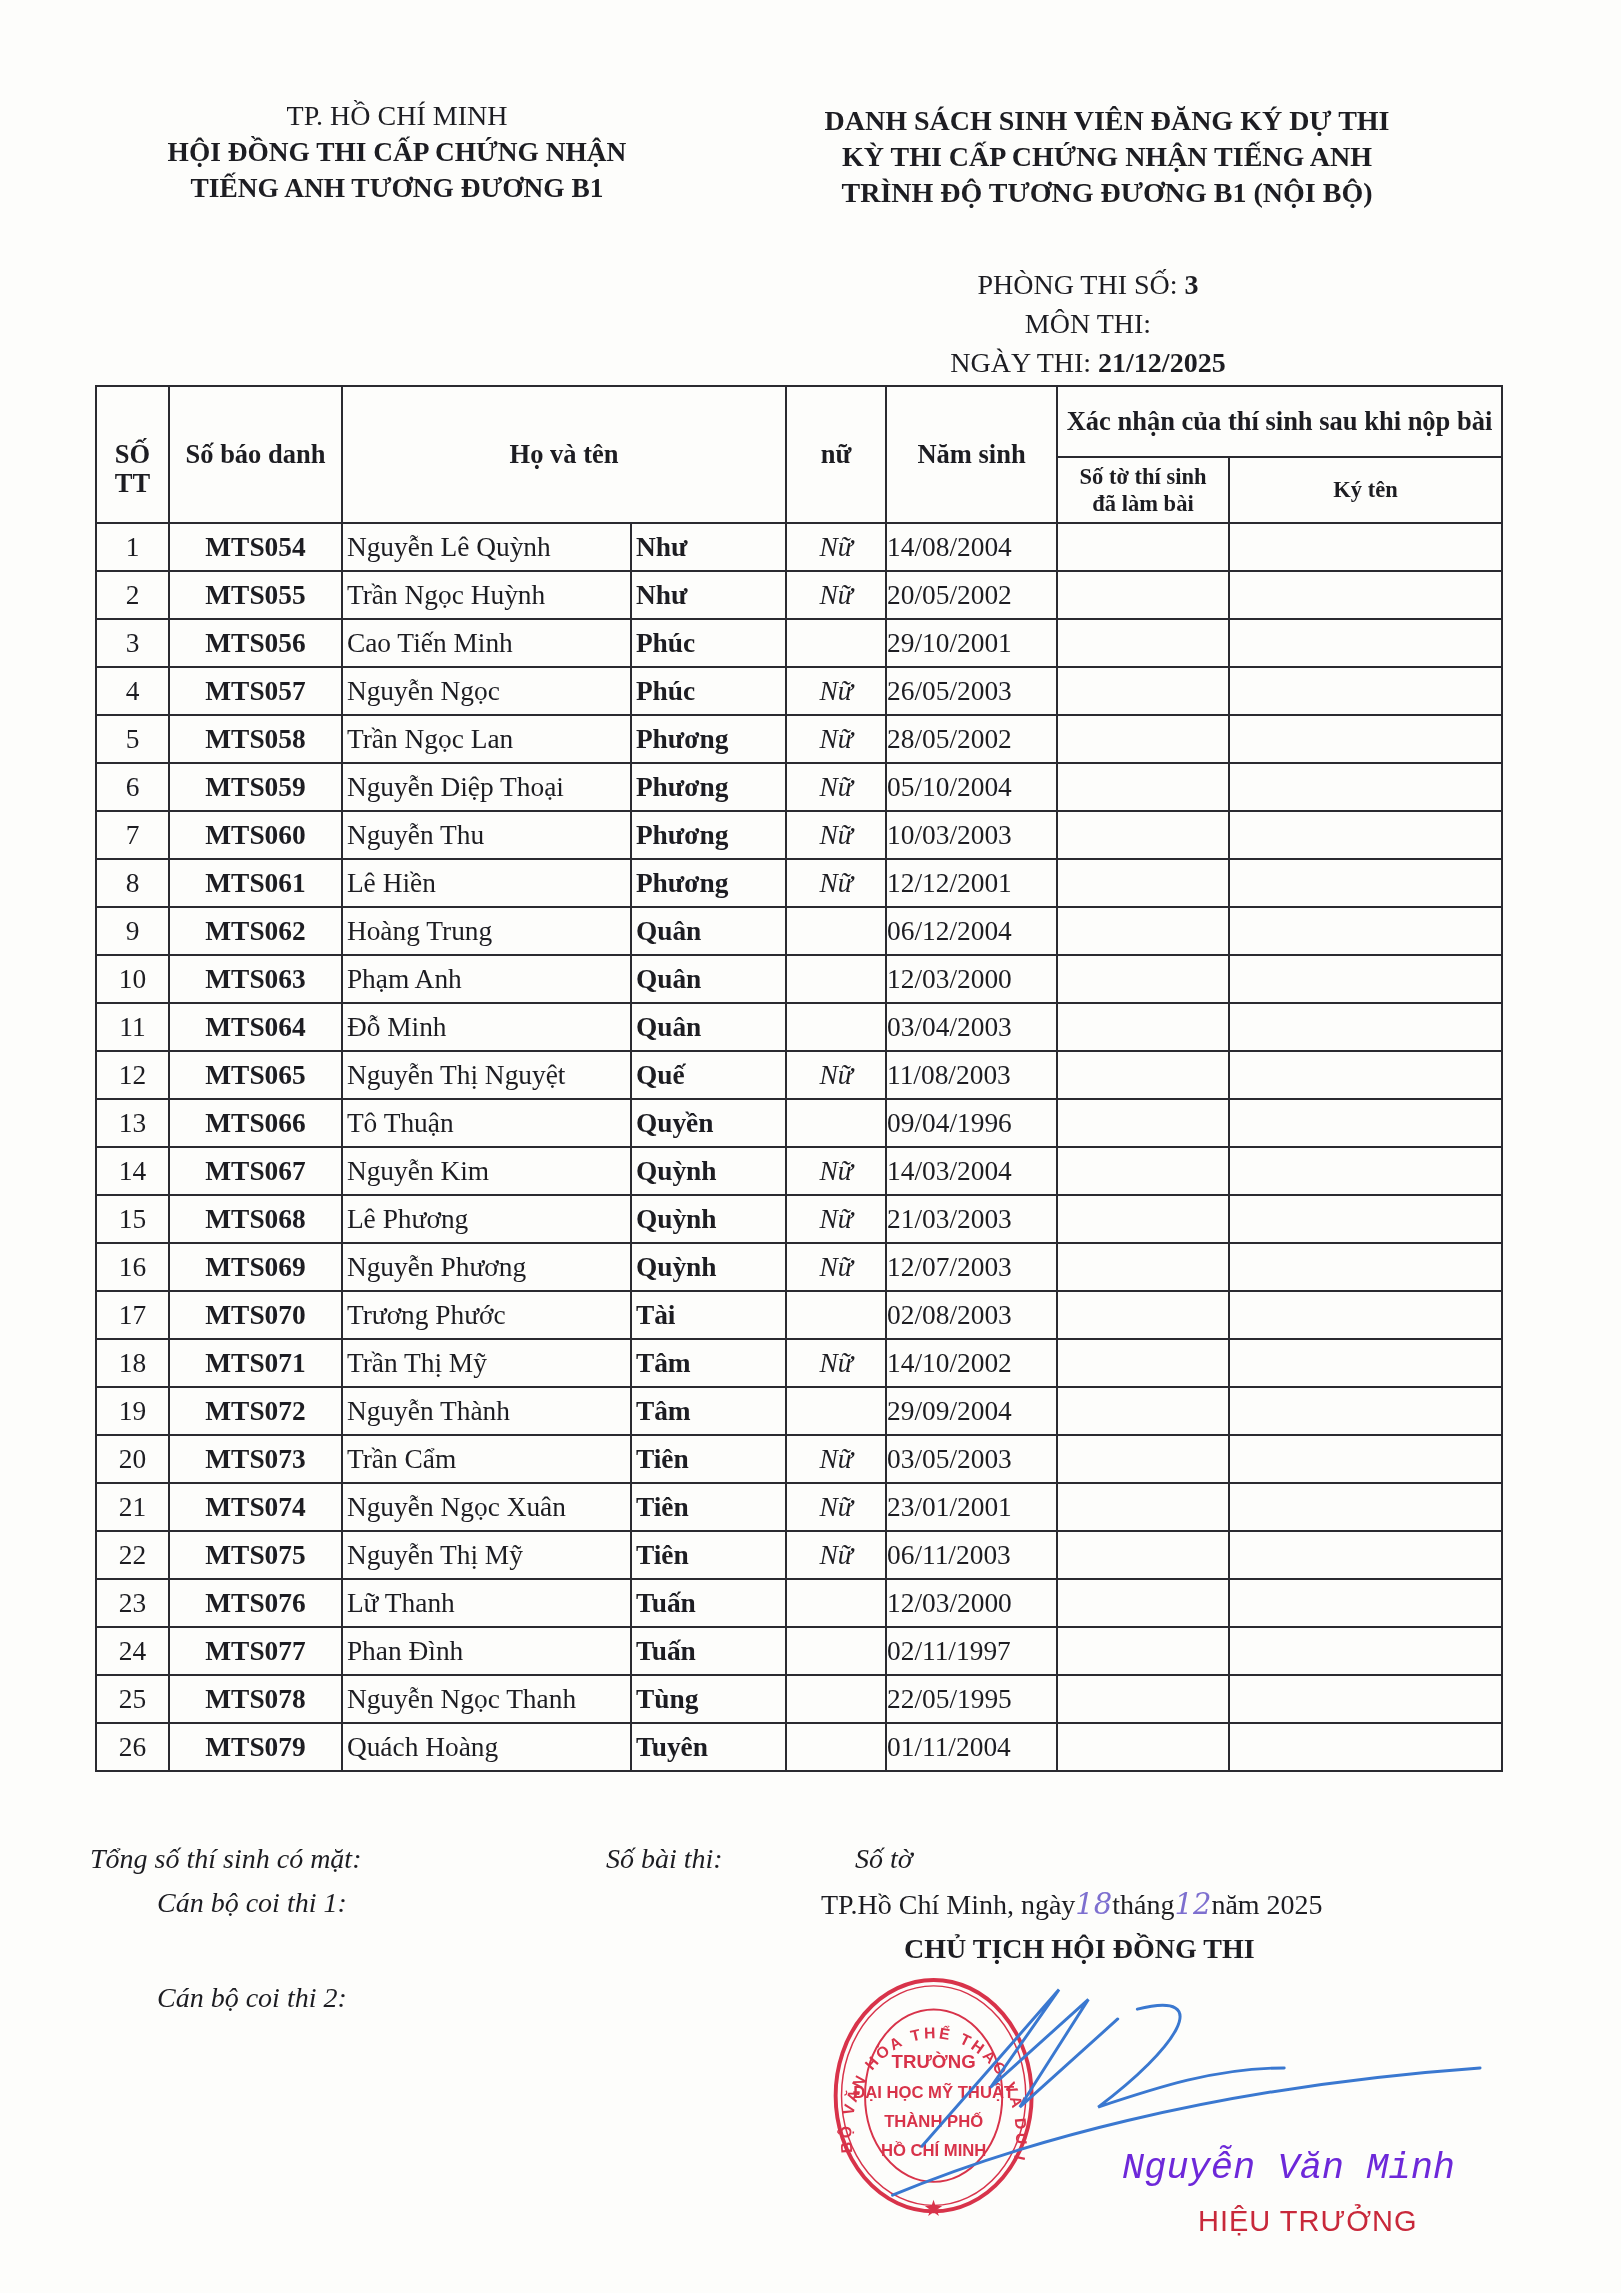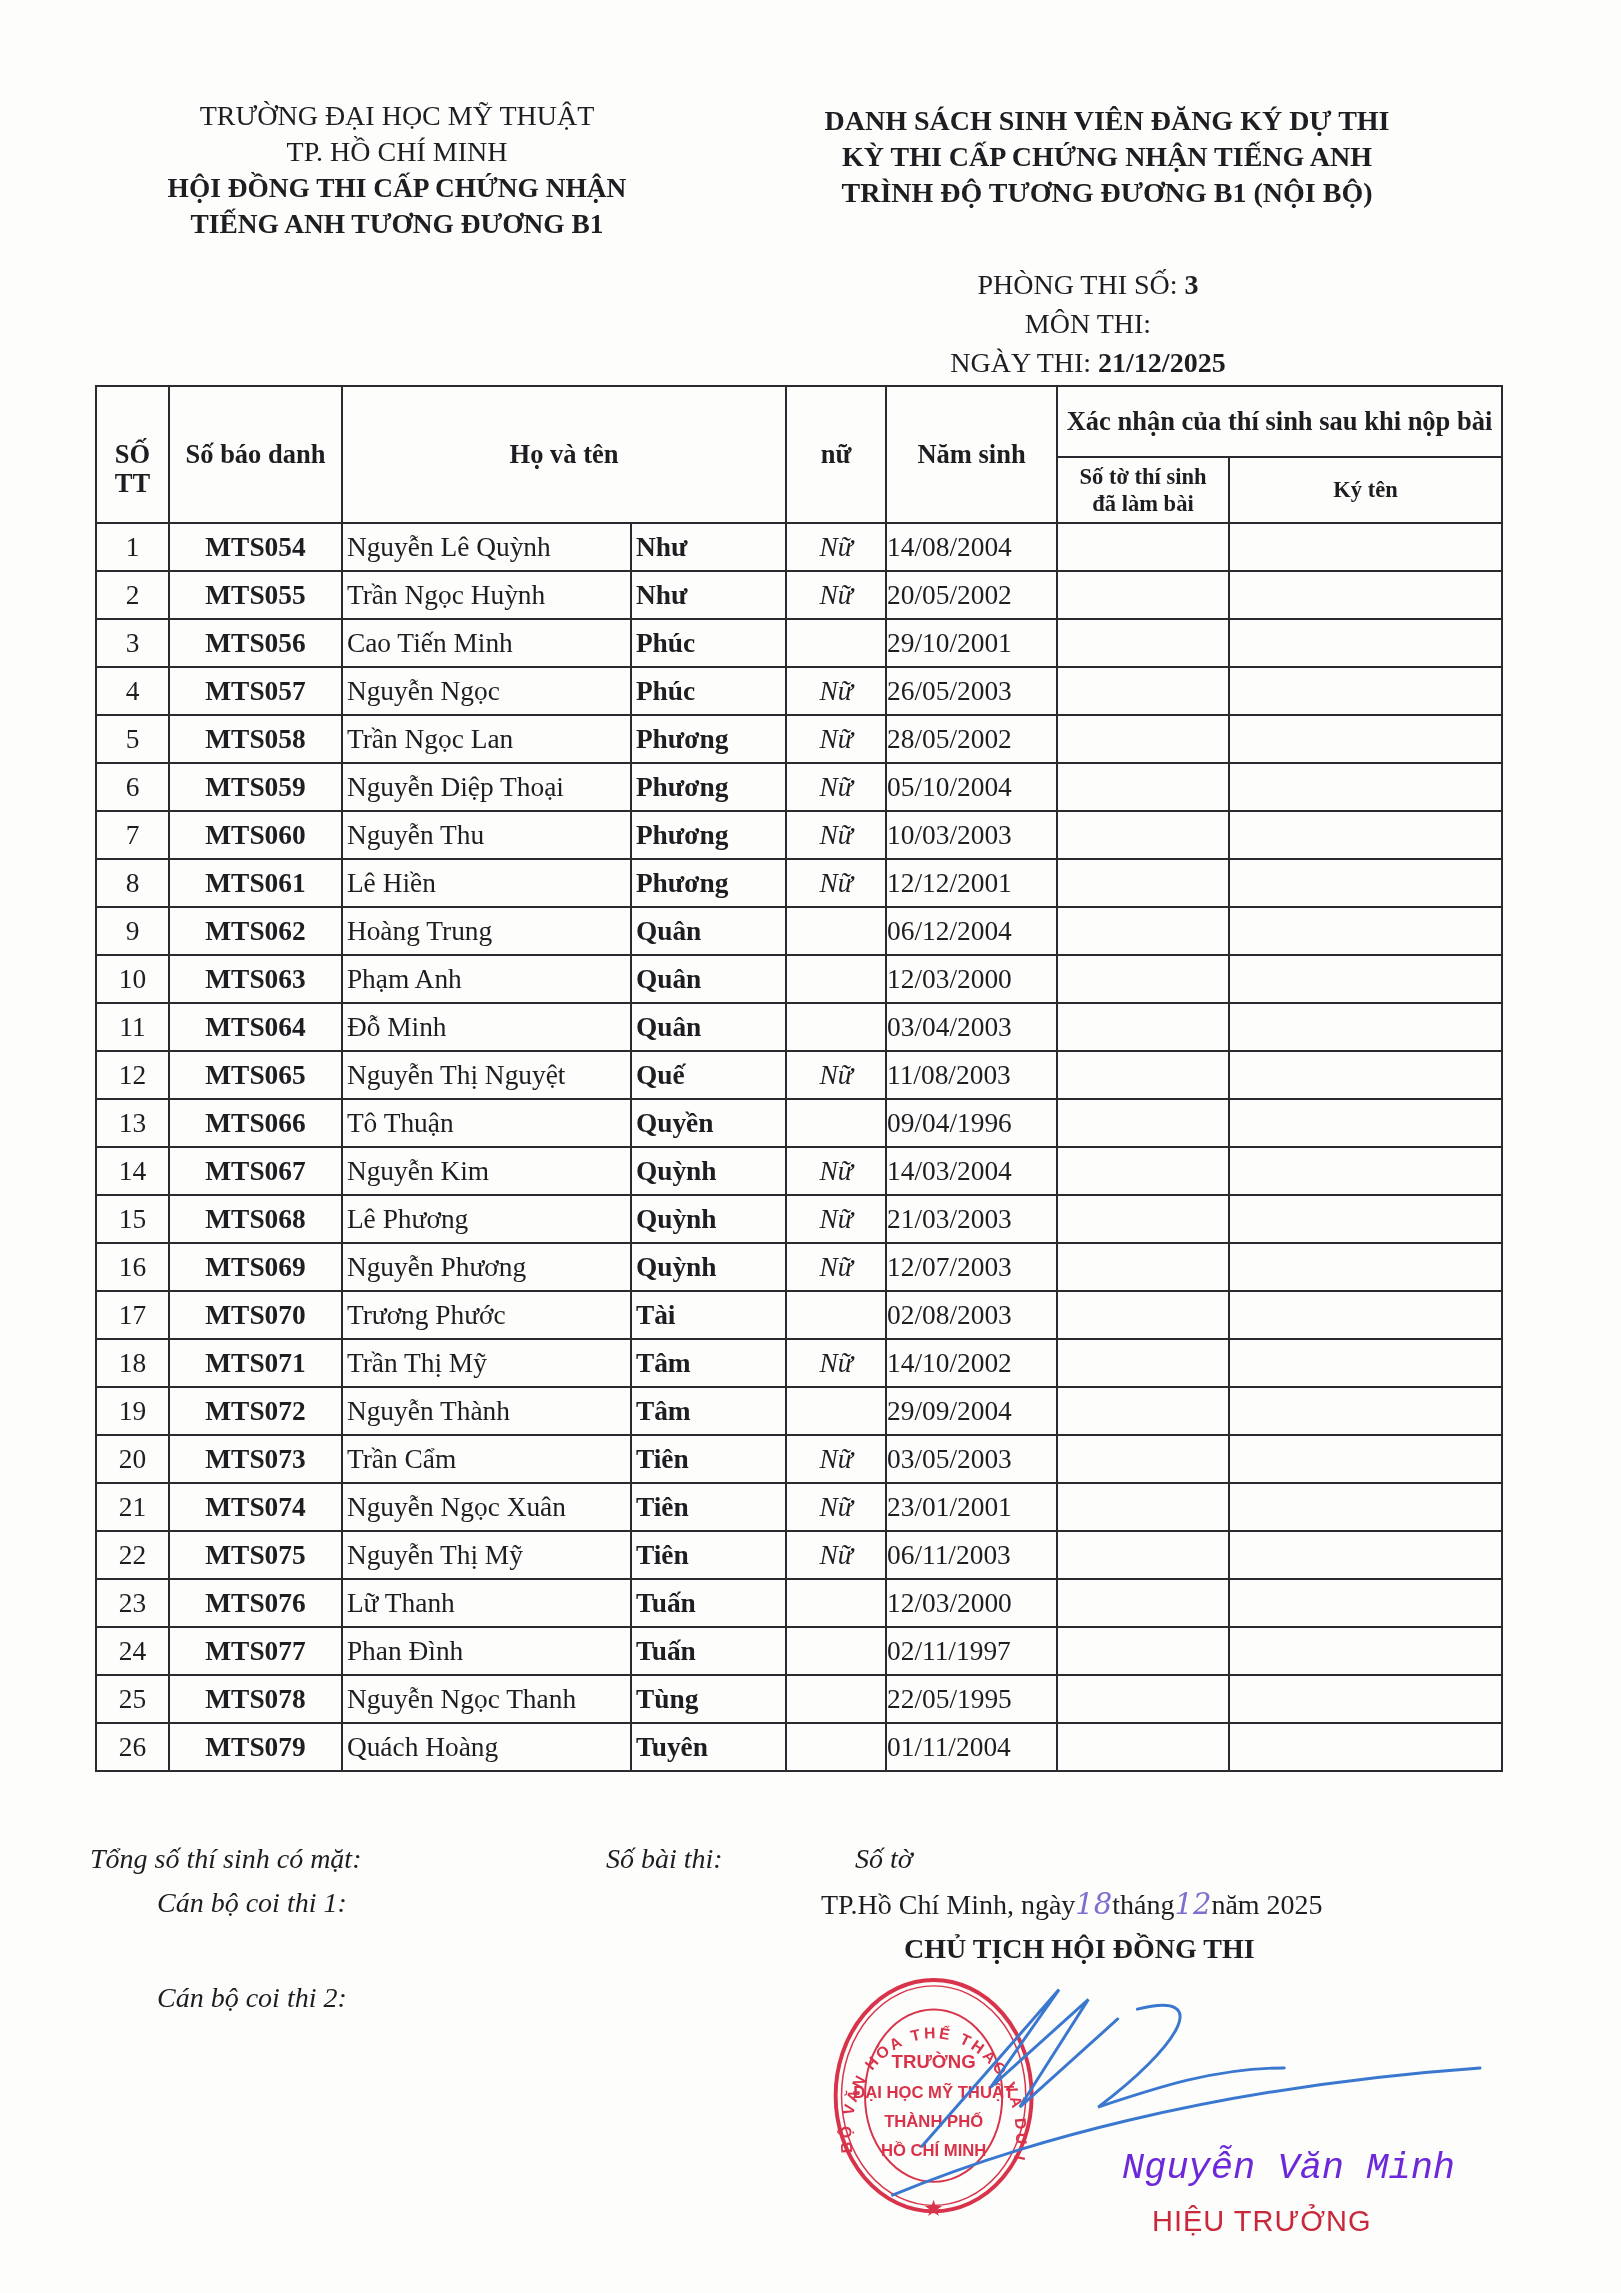--- a/index.html
+++ b/index.html
@@ -29,27 +29,26 @@
   .c-ho { padding-left:3.9px !important; border-right:1px solid #2a2a30 !important; }
   .c-ten { padding-left:3.9px !important; font-weight:bold; }
   .c-nu { text-align:center; font-style:italic; }
   .c-ns { text-align:left;border-radius:18px; }
 
   .foot-i { font-style:italic; font-size:28px; }
   .date-line { font-size:28px; }
   .hand { color:#7d6fcf; font-style:italic; font-family:"DejaVu Serif", serif; font-size:29px; }
   .chair { font-weight:bold; font-size:28px; }
   .sign-name { font-style:italic; font-size:37px; color:#6d28d9; font-family:Liberation Mono, monospace; }
-  .sign-title { font-size:29px; color:#c8283a; font-family:"Liberation Sans", sans-serif; letter-spacing:1px; }
+  .sign-title { font-size:29px; color:#c8283a; font-family:"Liberation Sans", sans-serif; letter-spacing:1px;margin-left:46px; }
 </style>
 </head>
 <body>
 
 <div class="abs hdr-left center">
-  <div>TRƯỜNG ĐẠI HỌC MỸ THUẬT</div>
   <div>TP. HỒ CHÍ MINH</div>
   <div class="b">HỘI ĐỒNG THI CẤP CHỨNG NHẬN</div>
   <div class="b">TIẾNG ANH TƯƠNG ĐƯƠNG B1</div>
 </div>
 
 <div class="abs hdr-right center">
   <div>DANH SÁCH SINH VIÊN ĐĂNG KÝ DỰ THI</div>
   <div>KỲ THI CẤP CHỨNG NHẬN TIẾNG ANH</div>
   <div>TRÌNH ĐỘ TƯƠNG ĐƯƠNG B1 (NỘI BỘ)</div>
 </div>

